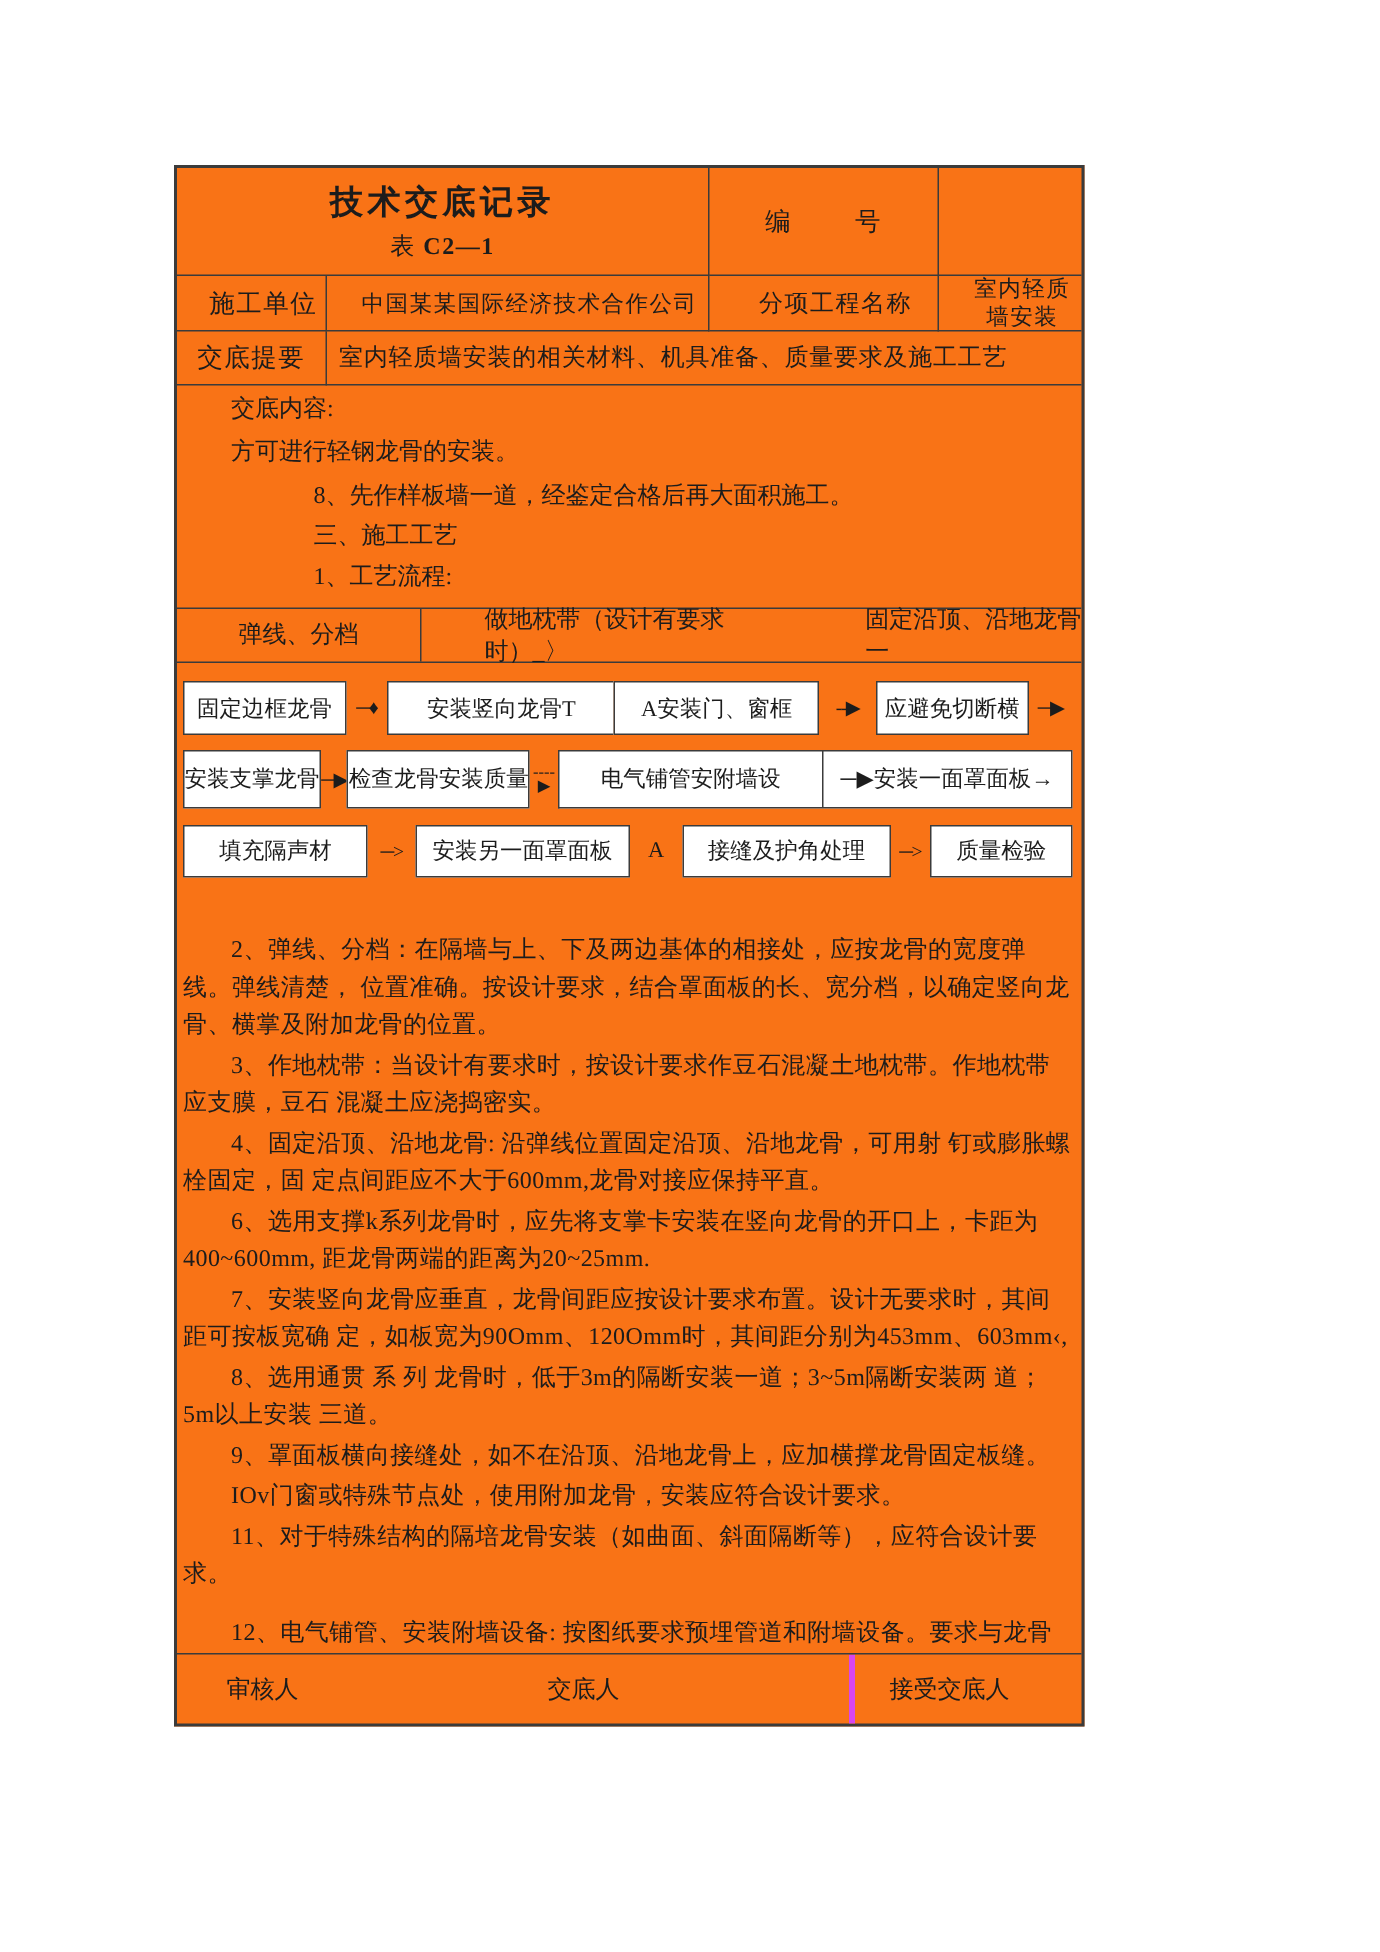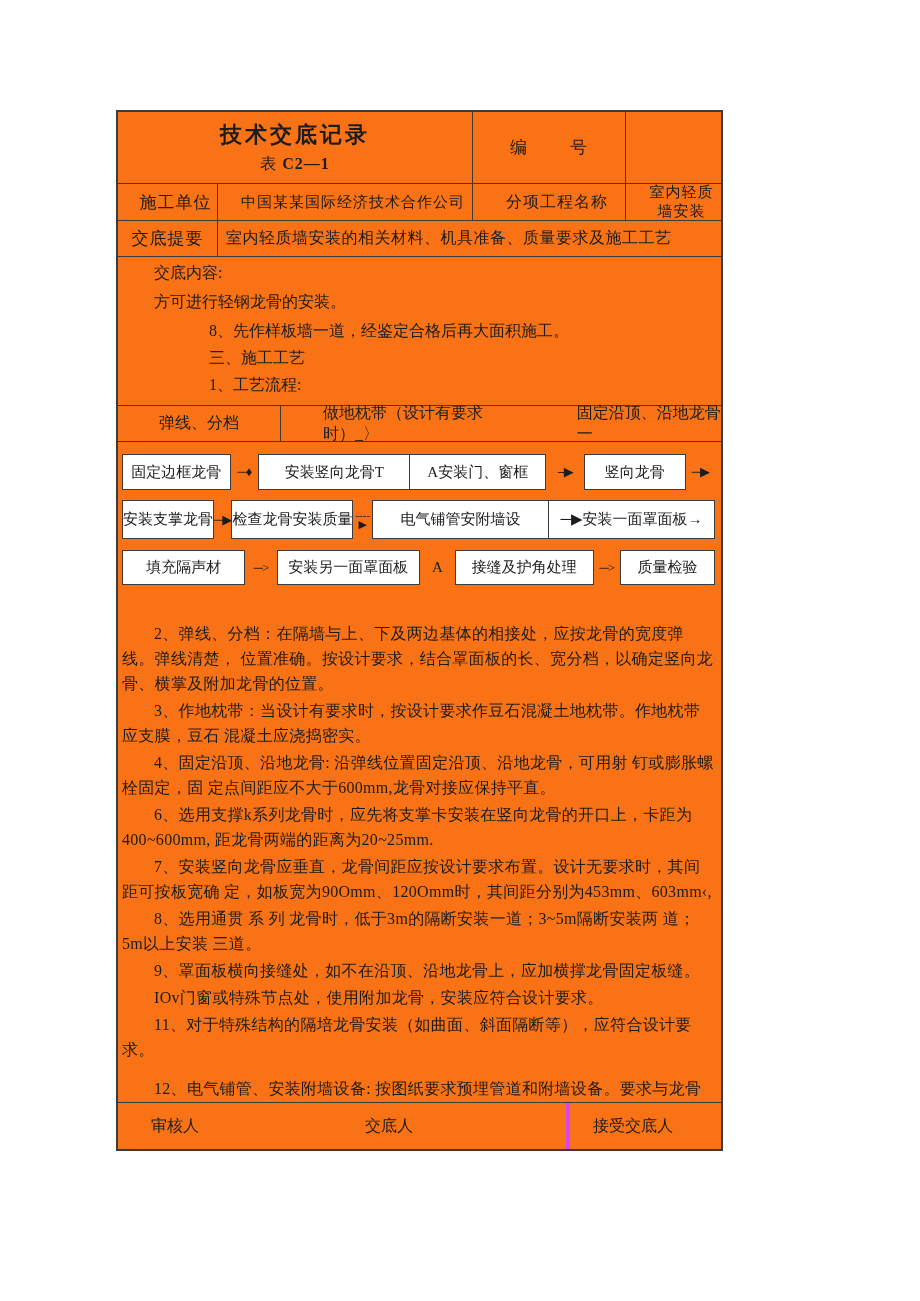--- a/index.html
+++ b/index.html
@@ -135,21 +135,21 @@
       </div>
 
       <div class="flow-row fr-b">
         <div class="fbox w130">固定边框龙骨</div>
         <div class="farrow aw33">─♦</div>
         <div class="compound">
           <div class="fbox w151">安装竖向龙骨T</div>
           <div class="fbox w137">A安装门、窗框</div>
         </div>
         <div class="farrow aw45">--▶</div>
-        <div class="fbox w122">竖向龙骨</div>
+        <div class="fbox w122">应避免切断横</div>
         <div class="farrow aw35">─▶</div>
       </div>
 
       <div class="flow-row fr-c">
         <div class="fbox w130">安装支掌龙骨</div>
         <div class="farrow aw33">─▶</div>
         <div class="fbox w152">检查龙骨安装质量</div>
         <div class="dasharrow aw35">
           <span>----</span>
           <span>▶</span>

